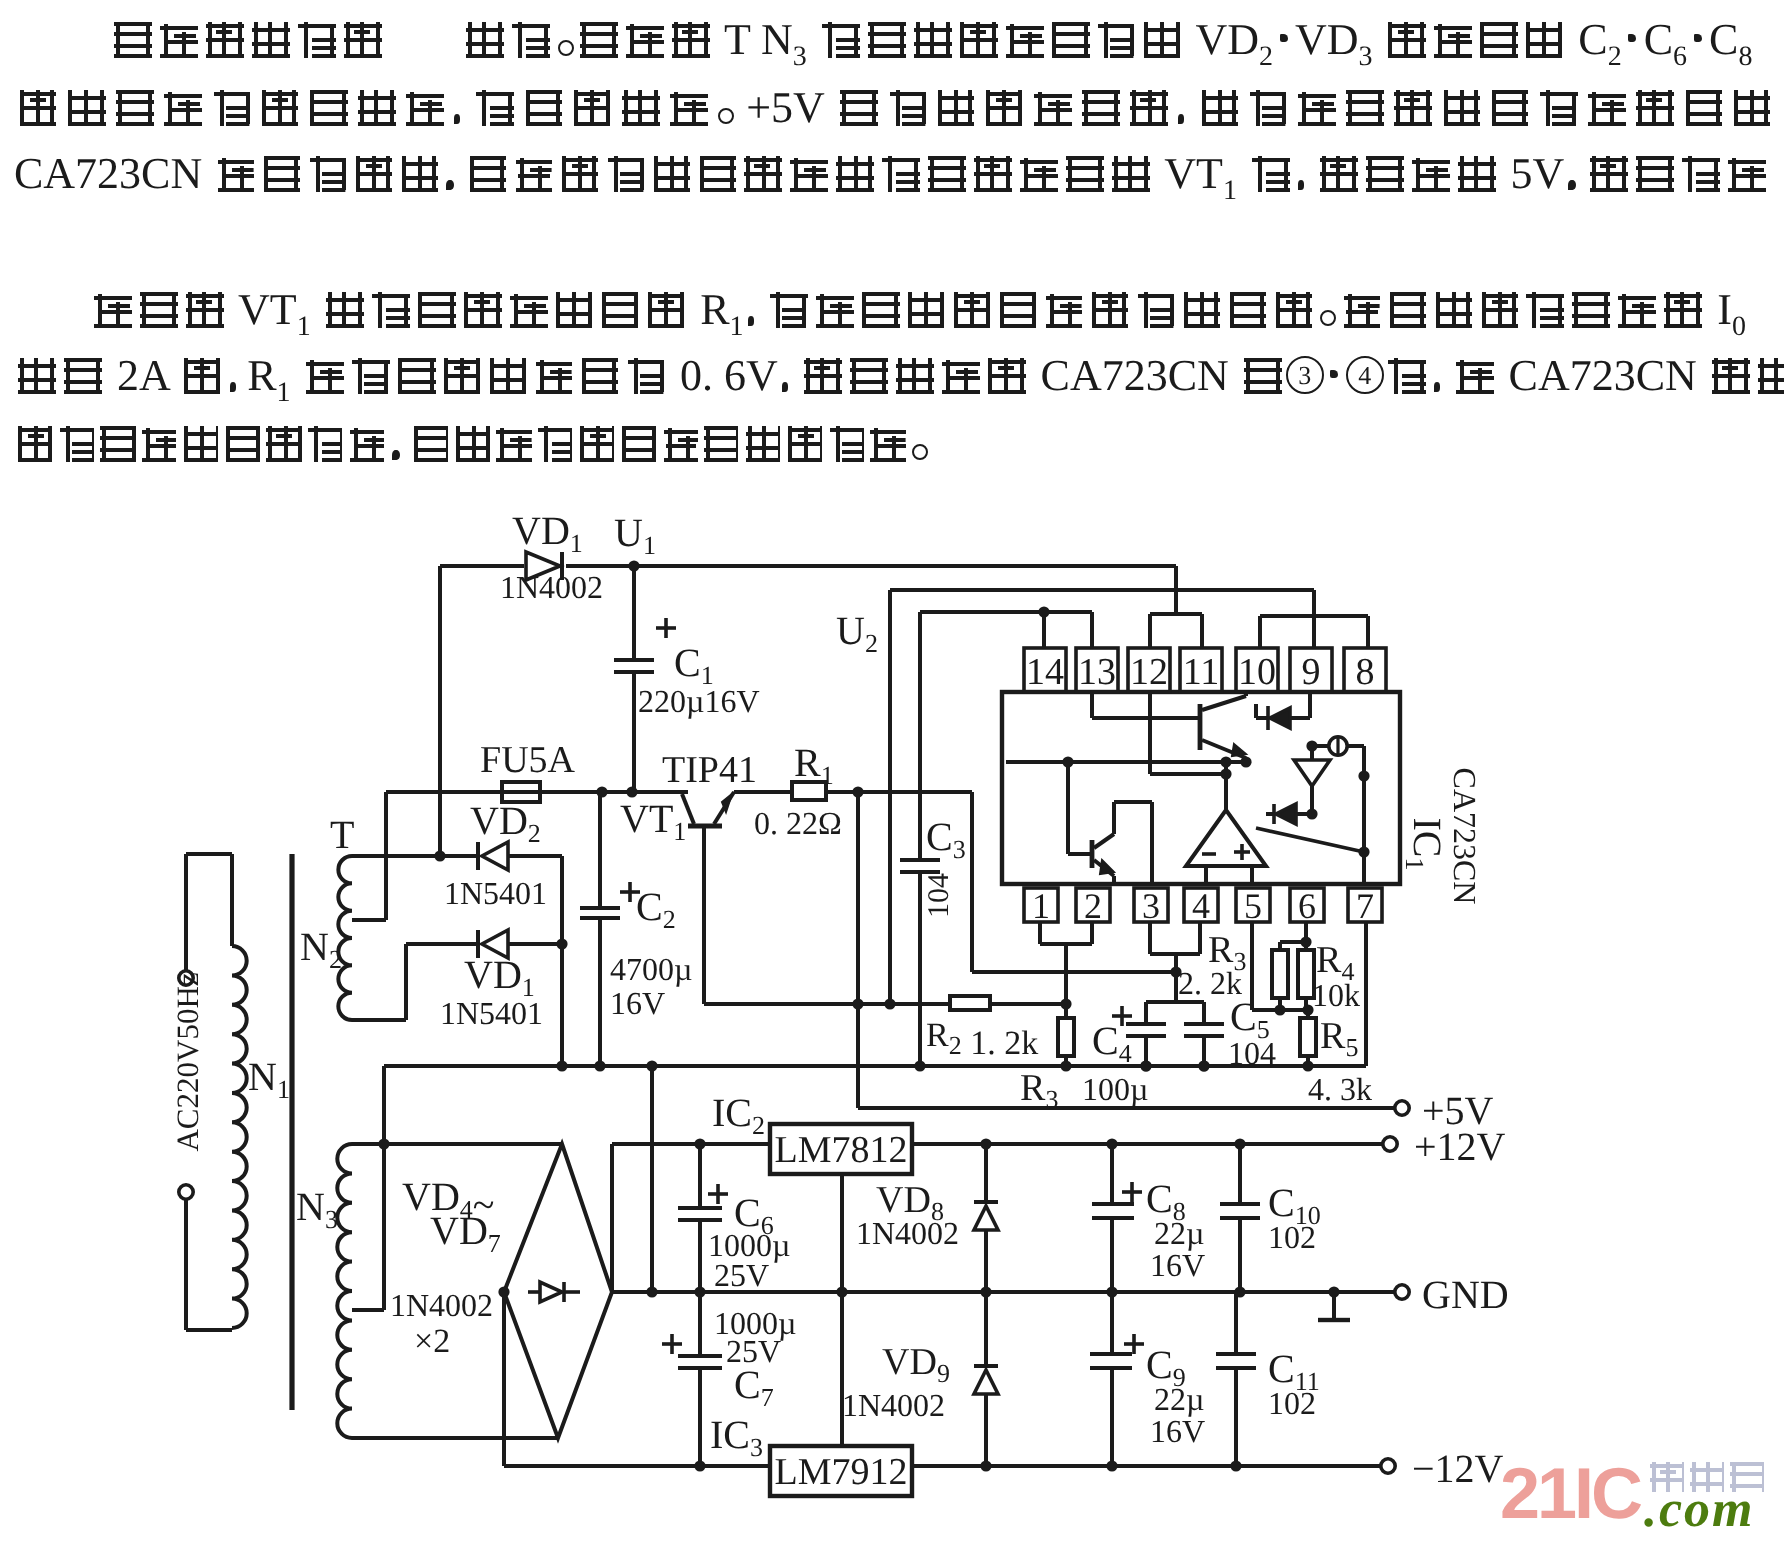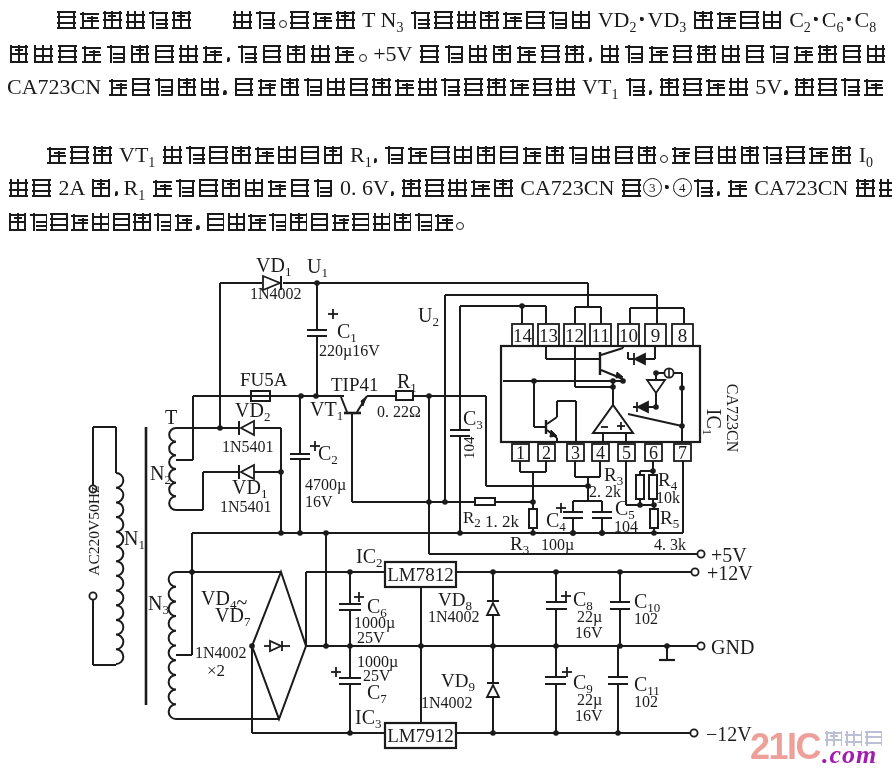--- a/index.html
+++ b/index.html
@@ -613,14 +613,14 @@
 
 <text x="706" y="741" fill="#1b1b1b" style="font-family:'Liberation Serif',serif;font-size:20px;font-weight:normal" text-anchor="start">−12V</text>
 </svg>
 
 <div id="wm" style="position:absolute;left:0;top:0;width:892px;height:674px;pointer-events:none">
 
 <span style="position:absolute;left:750px;top:729px;color:#eda09a;font-family:'Liberation Sans',sans-serif;font-size:36px;font-weight:bold;letter-spacing:-1.5px;line-height:36px">21IC</span>
 
 <span style="position:absolute;left:825px;top:731px;color:#bcc0d4;white-space:nowrap"><b class="v2" style="width:17px;height:15px;margin:0 3px 0 0"></b><b class="v4" style="width:17px;height:15px;margin:0 3px 0 0"></b><b class="v1" style="width:17px;height:15px;margin:0"></b></span>
 
-<span style="position:absolute;left:822px;top:742px;color:#a21caf;font-size:26px;line-height:26px;font-family:'Liberation Serif',serif;font-style:italic;font-weight:bold;letter-spacing:1px">.com</span>
+<span style="position:absolute;left:822px;top:742px;color:#4d7c0f;font-size:26px;line-height:26px;font-family:'Liberation Serif',serif;font-style:italic;font-weight:bold;letter-spacing:1px">.com</span>
 </div>
 </div>
 </body></html>

